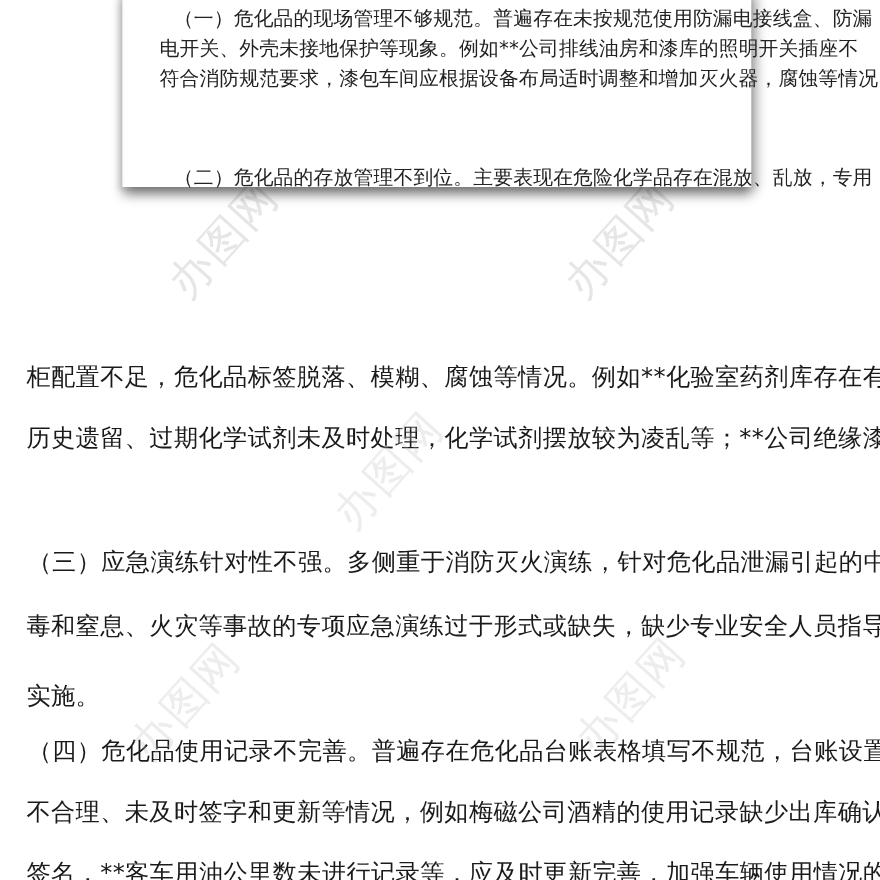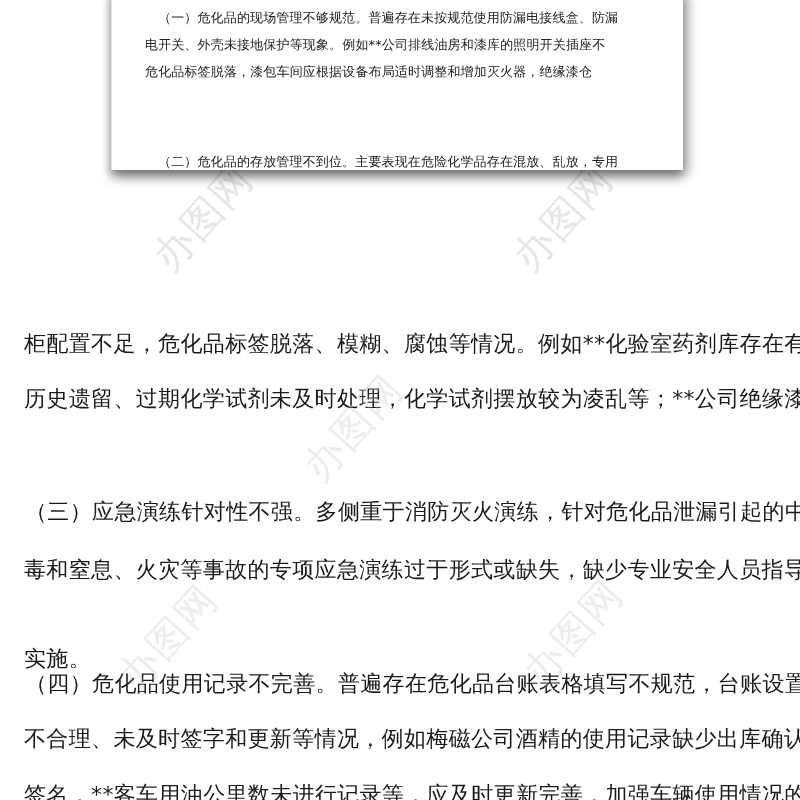--- a/index.html
+++ b/index.html
@@ -33,21 +33,21 @@
       box-shadow: 0 8px 10px rgba(0,0,0,0.35), 6px 4px 10px rgba(0,0,0,0.25), -3px 4px 6px rgba(0,0,0,0.12);
       z-index: 2;
     }
     .card-line {
       position: absolute;
       left: 0;
       width: 670px;
       box-sizing: border-box;
       padding-left: 33px;
       padding-right: 40px;
-      font-size: 13px;
+      font-size: 18px;
       line-height: 16px;
       white-space: nowrap;
       color: #222;
       letter-spacing: 0.15px;
     }
     .card-line.indent { padding-left: 46px; }
 
     
     .body-line {
       position: absolute;
@@ -82,26 +82,26 @@
 
   <div class="watermark" style="left:140px; top:190px;">办图网</div>
   <div class="watermark" style="left:500px; top:190px;">办图网</div>
   <div class="watermark front" style="left:290px; top:400px;">办图网</div>
   <div class="watermark front" style="left:105px; top:610px;">办图网</div>
   <div class="watermark front" style="left:510px; top:605px;">办图网</div>
 
   <div class="card">
     <div class="card-line indent" style="top:20px;">（一）危化品的现场管理不够规范。普遍存在未按规范使用防漏电接线盒、防漏</div>
     <div class="card-line" style="top:47px;">电开关、外壳未接地保护等现象。例如**公司排线油房和漆库的照明开关插座不</div>
-    <div class="card-line" style="top:74px;">危化品标签脱落，漆包车间应根据设备布局适时调整和增加灭火器，绝缘漆仓</div>
+    <div class="card-line" style="top:74px;">符合消防规范要求，漆包车间应根据设备布局适时调整和增加灭火器，腐蚀等情况</div>
     <div class="card-line indent" style="top:164px;">（二）危化品的存放管理不到位。主要表现在危险化学品存在混放、乱放，专用</div>
   </div>
 
   <div class="body-line" style="top:329px;">柜配置不足，危化品标签脱落、模糊、腐蚀等情况。例如**化验室药剂库存在有</div>
   <div class="body-line" style="top:384px;">历史遗留、过期化学试剂未及时处理，化学试剂摆放较为凌乱等；**公司绝缘漆</div>
   <div class="body-line indent" style="top:497px;">（三）应急演练针对性不强。多侧重于消防灭火演练，针对危化品泄漏引起的中</div>
   <div class="body-line" style="top:555px;">毒和窒息、火灾等事故的专项应急演练过于形式或缺失，缺少专业安全人员指导</div>
-  <div class="body-line" style="top:644px;">实施。</div>
+  <div class="body-line" style="top:620px;font-family:Liberation Mono, monospace;">实施。</div>
   <div class="body-line indent" style="top:669px;">（四）危化品使用记录不完善。普遍存在危化品台账表格填写不规范，台账设置</div>
   <div class="body-line" style="top:724px;">不合理、未及时签字和更新等情况，例如梅磁公司酒精的使用记录缺少出库确认</div>
   <div class="body-line" style="top:780px;">签名，**客车用油公里数未进行记录等，应及时更新完善，加强车辆使用情况的</div>
 
 </div>
 
 </body></html>

